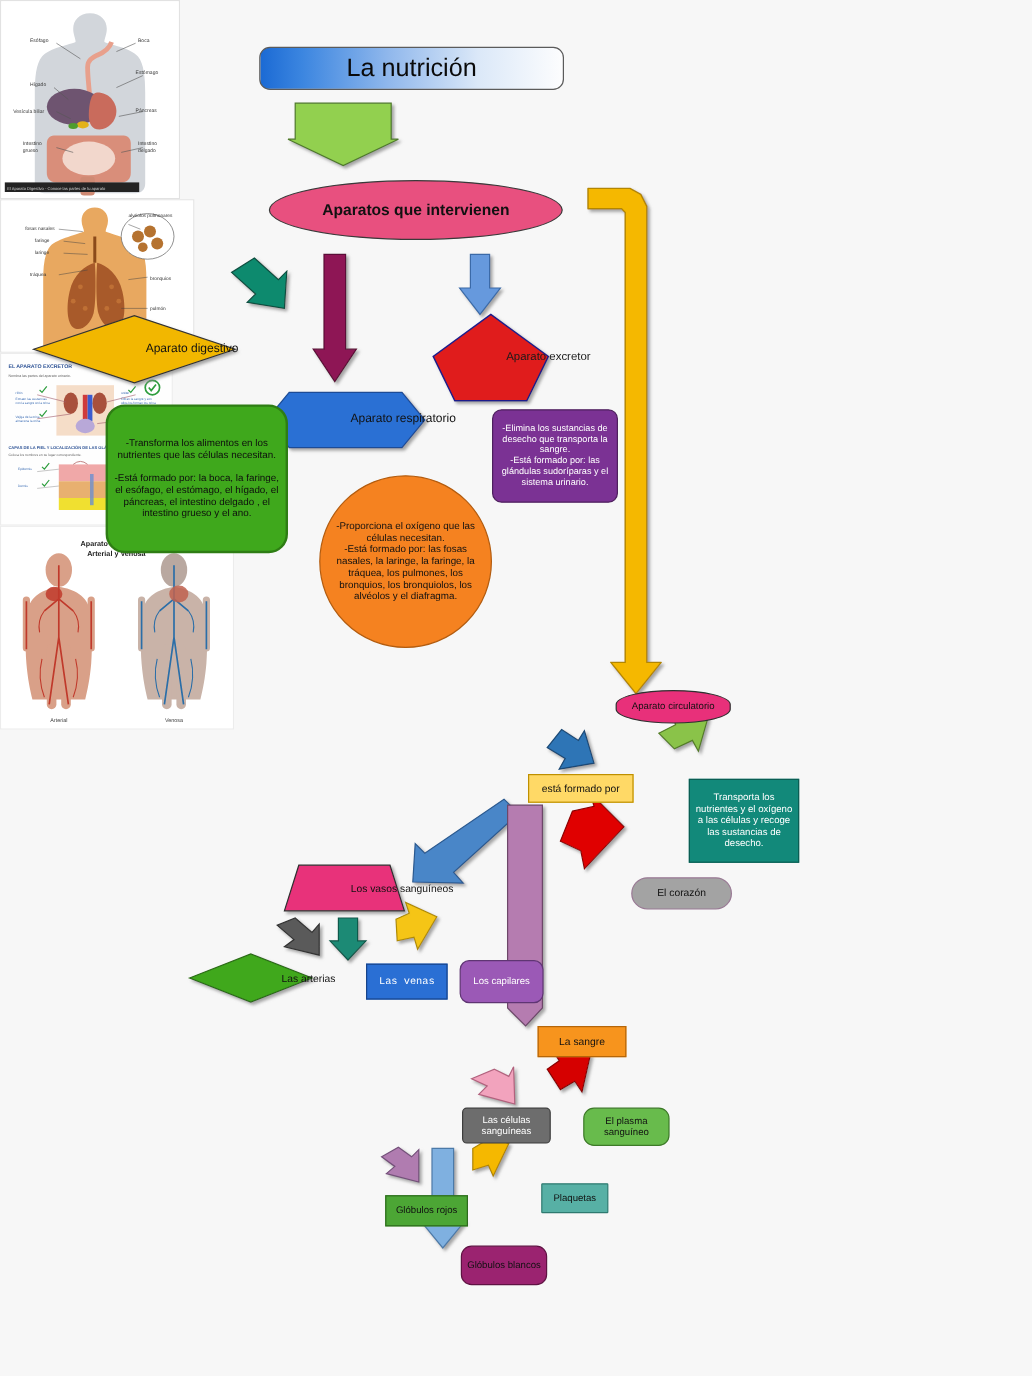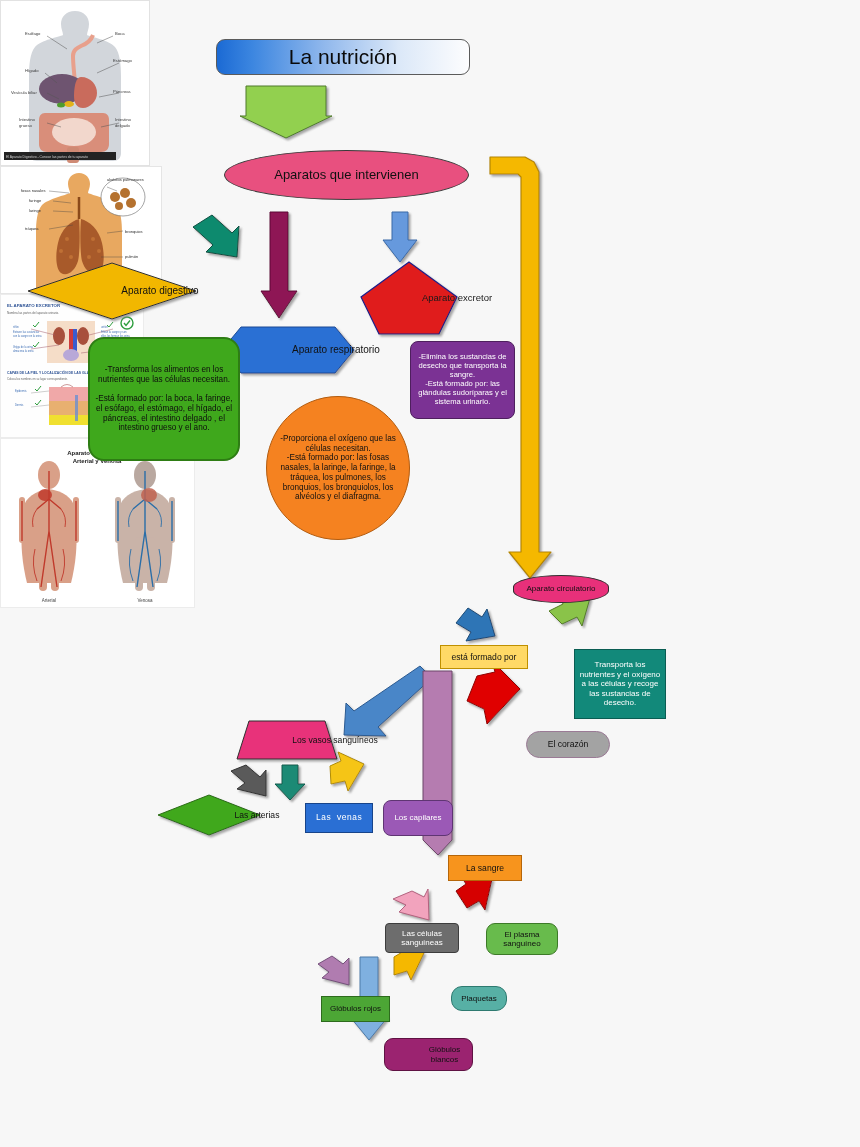--- a/index.html
+++ b/index.html
@@ -22,20 +22,21 @@
     background:linear-gradient(to right, #1b6ad4 0%, #3c86e0 14%, #8fb7ec 42%, #dbe8f8 72%, #fdfdfe 100%);
     border:1px solid #5b5b5b; border-radius:9px;
     font-size:21px; color:#0a0a0a;
   }
 
   
   #aparatos {
     left:176px; top:150px; width:245px; height:50px;
     background:#e8507f; border:1px solid #3a3a3a; border-radius:50%;
     font-size:13px;
+    font-weight:bold;
   }
 
   
   #digestivo { left:28px; top:263px; width:168px; height:56px; font-size:10px; }
   #dig-text {
     left:40px; top:337px; width:152px; height:124px;
     background:#3fa81c; border:2px solid #2e7d14; border-radius:16px;
     font-size:8.2px; color:#0e0e0e;
   }
   #dig-img { left:36px; top:472px; width:150px; height:166px;
@@ -107,26 +108,26 @@
   #plasma {
     left:438px; top:923px; width:72px; height:32px;
     background:#68bb4c; border:1px solid #3d7a28; border-radius:9px; font-size:8px;
   }
   #rojos {
     left:273px; top:996px; width:69px; height:26px;
     background:#4ca635; border:1px solid #2d6b1d; font-size:8px;
   }
   #plaquetas {
     left:403px; top:986px; width:56px; height:25px;
-    background:#57b0a5; border:1px solid #2e7a70; border-radius:11px; font-size:8px;
+    background:#57b0a5; border:1px solid #2e7a70; border-radius:1px; font-size:8px;
   }
   #blancos {
-    left:336px; top:1038px; width:89px; height:33px;
+    left:336px; top:1038px; width:72px; height:33px;
     background:#9b2370; border:1px solid #5f1243; border-radius:9px;
-    font-size:8px; color:#111;padding-left:32px;
+    font-size:8px; color:#111;
   }
 </style>
 </head>
 <body>
 
 <div id="canvas">
 
   <svg width="860" height="1147" style="position:absolute;left:0;top:0;">
     <defs>
       <filter id="sh" x="-30%" y="-30%" width="180%" height="180%">

